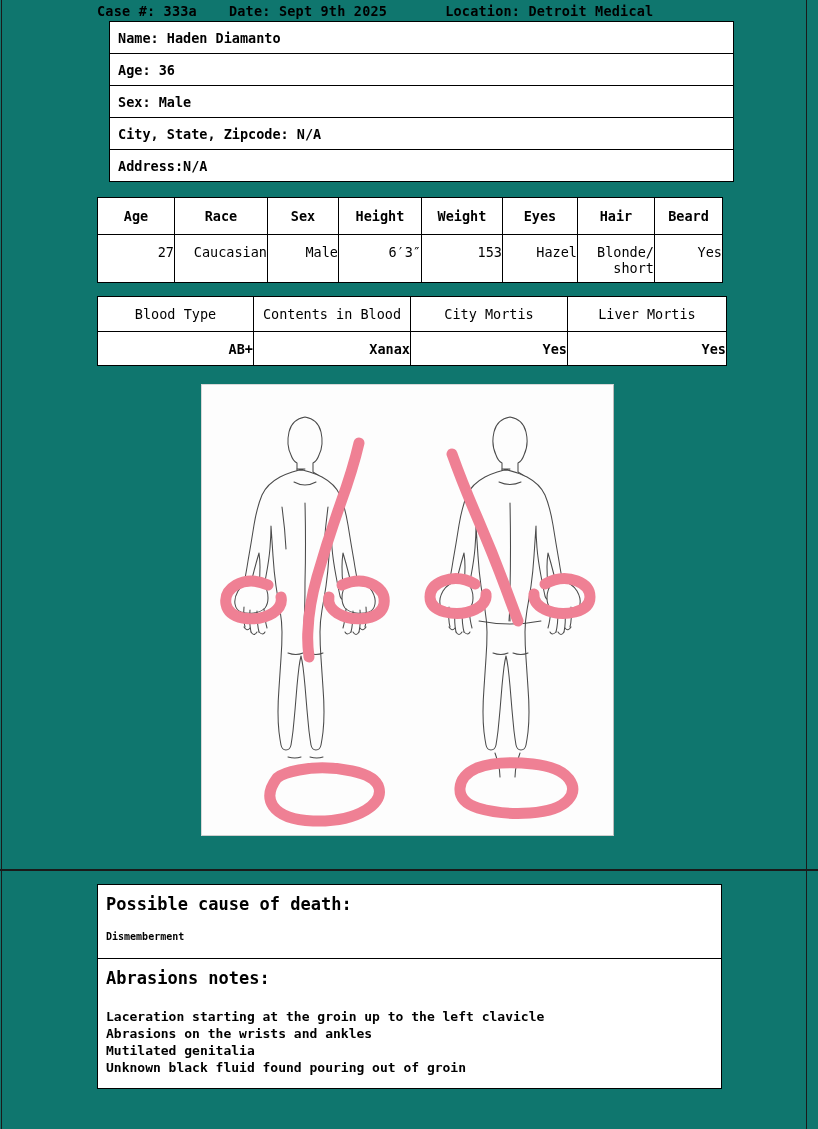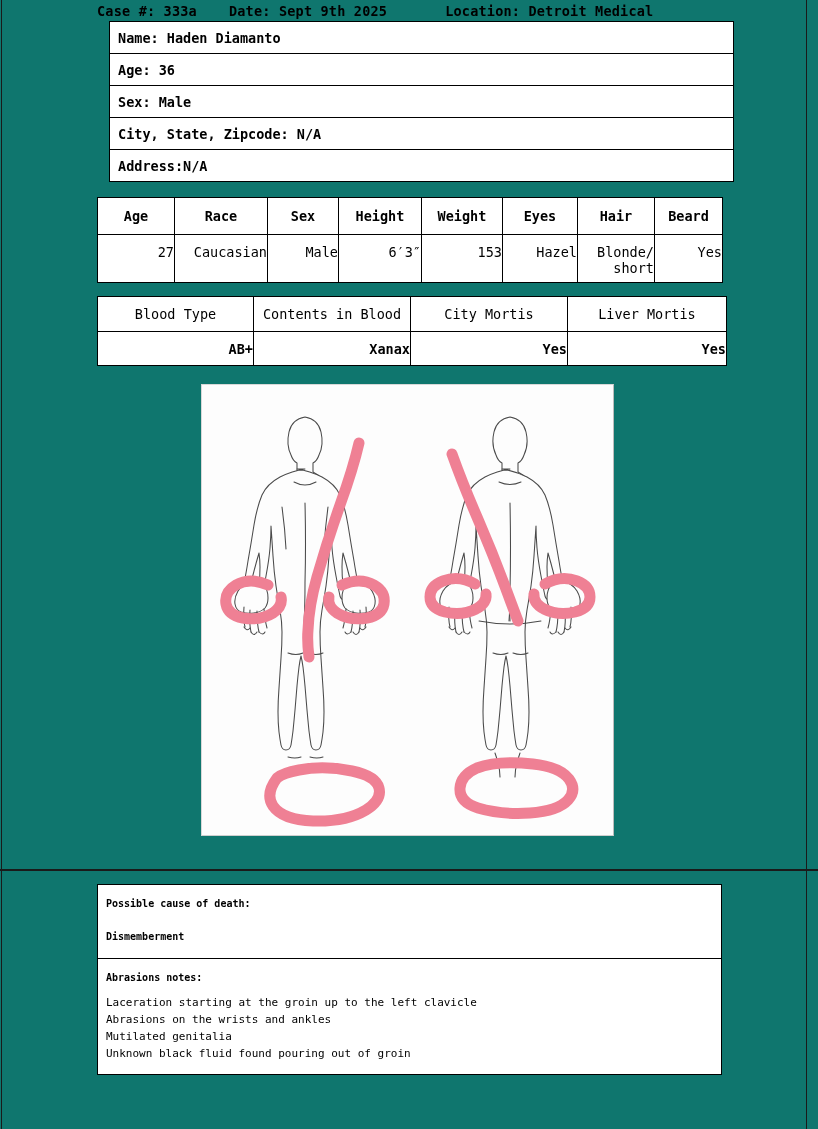--- a/index.html
+++ b/index.html
@@ -163,37 +163,37 @@
     width: 625px;
     border: 1.6px solid #000;
     box-sizing: border-box;
     background: #fff;
   }
   .notes-section {
     padding: 10px 0 12px 8px;
   }
   .notes-section.cod   { border-bottom: 1.6px solid #000; }
   .notes-label {
-    font-size: 10px;
+    font-size: 17px;
     font-weight: bold;
     line-height: 18px;
     white-space: pre;
   }
   .notes-value {
     font-size: 10px;
     font-weight: bold;
     line-height: 18px;
     margin-top: 15px;
     white-space: pre;
   }
   .notes-lines {
-    font-size: 11px;
-    font-weight: normal;
+    font-size: 13px;
+    font-weight: bold;
     line-height: 17px;
-    margin-top: 7px;
+    margin-top: 21px;
     white-space: pre;
   }
 </style>
 </head>
 <body>
 
 <div class="page">
 
   <div class="edge-left"></div>
   <div class="edge-right"></div>

